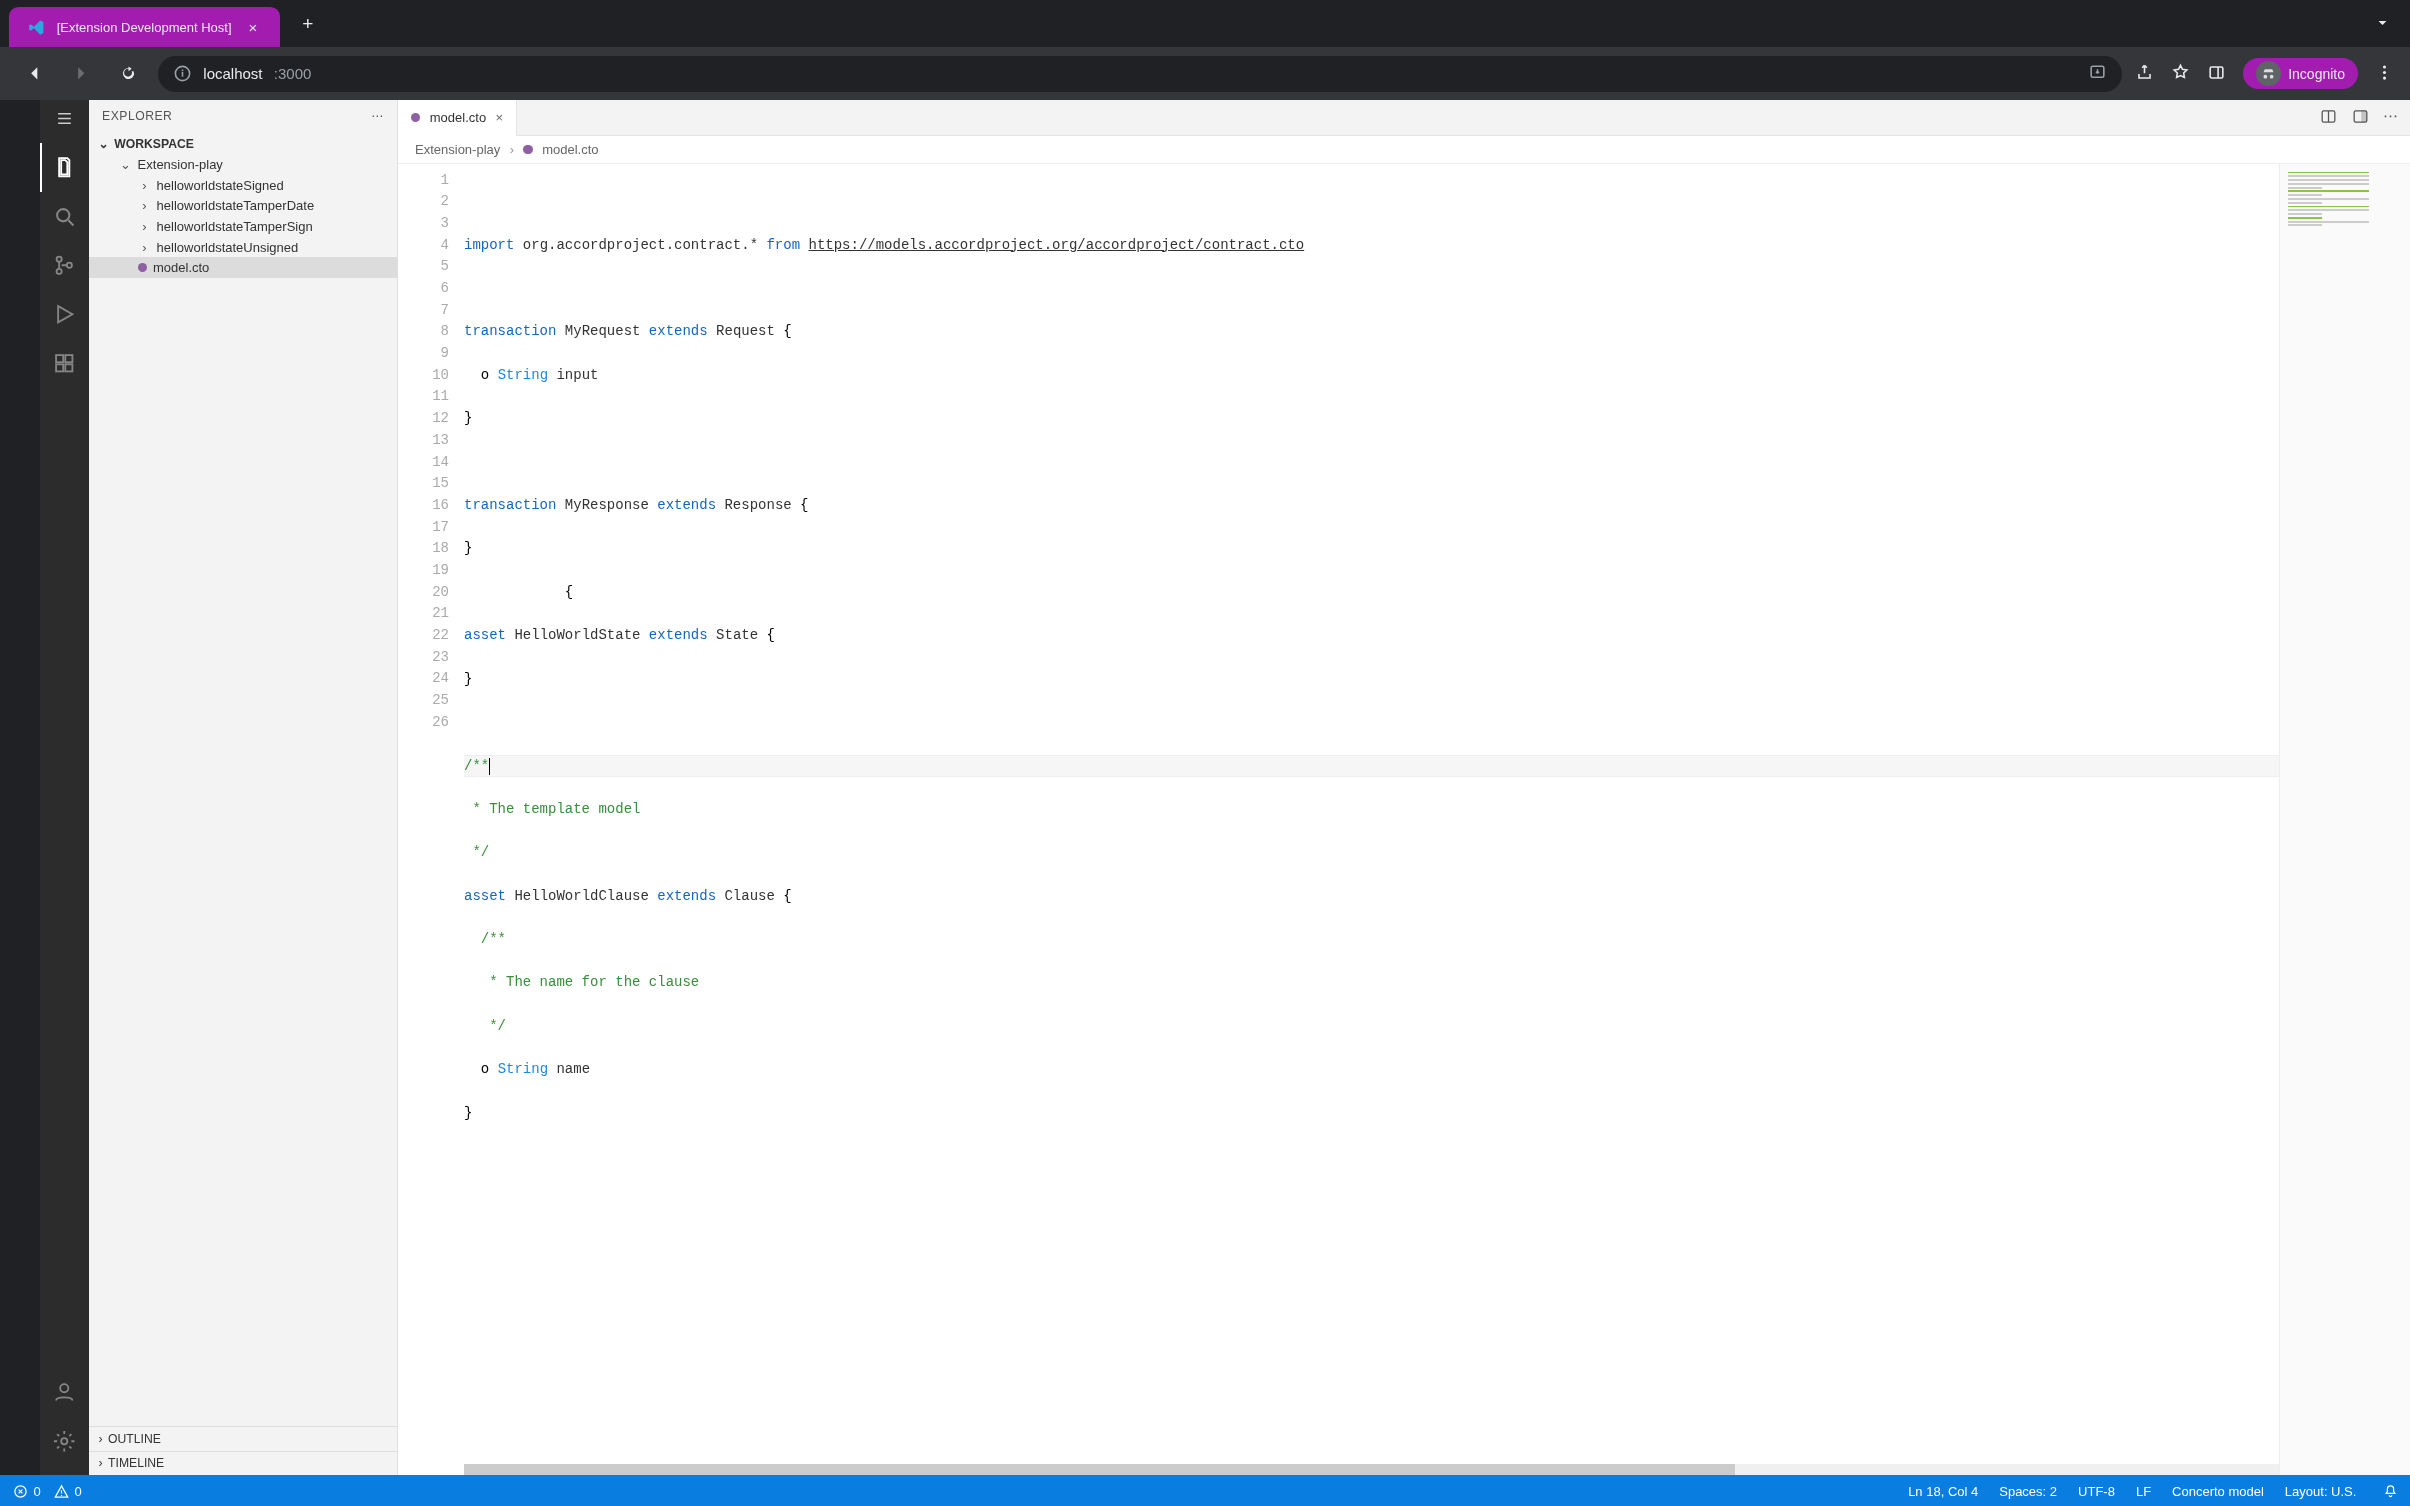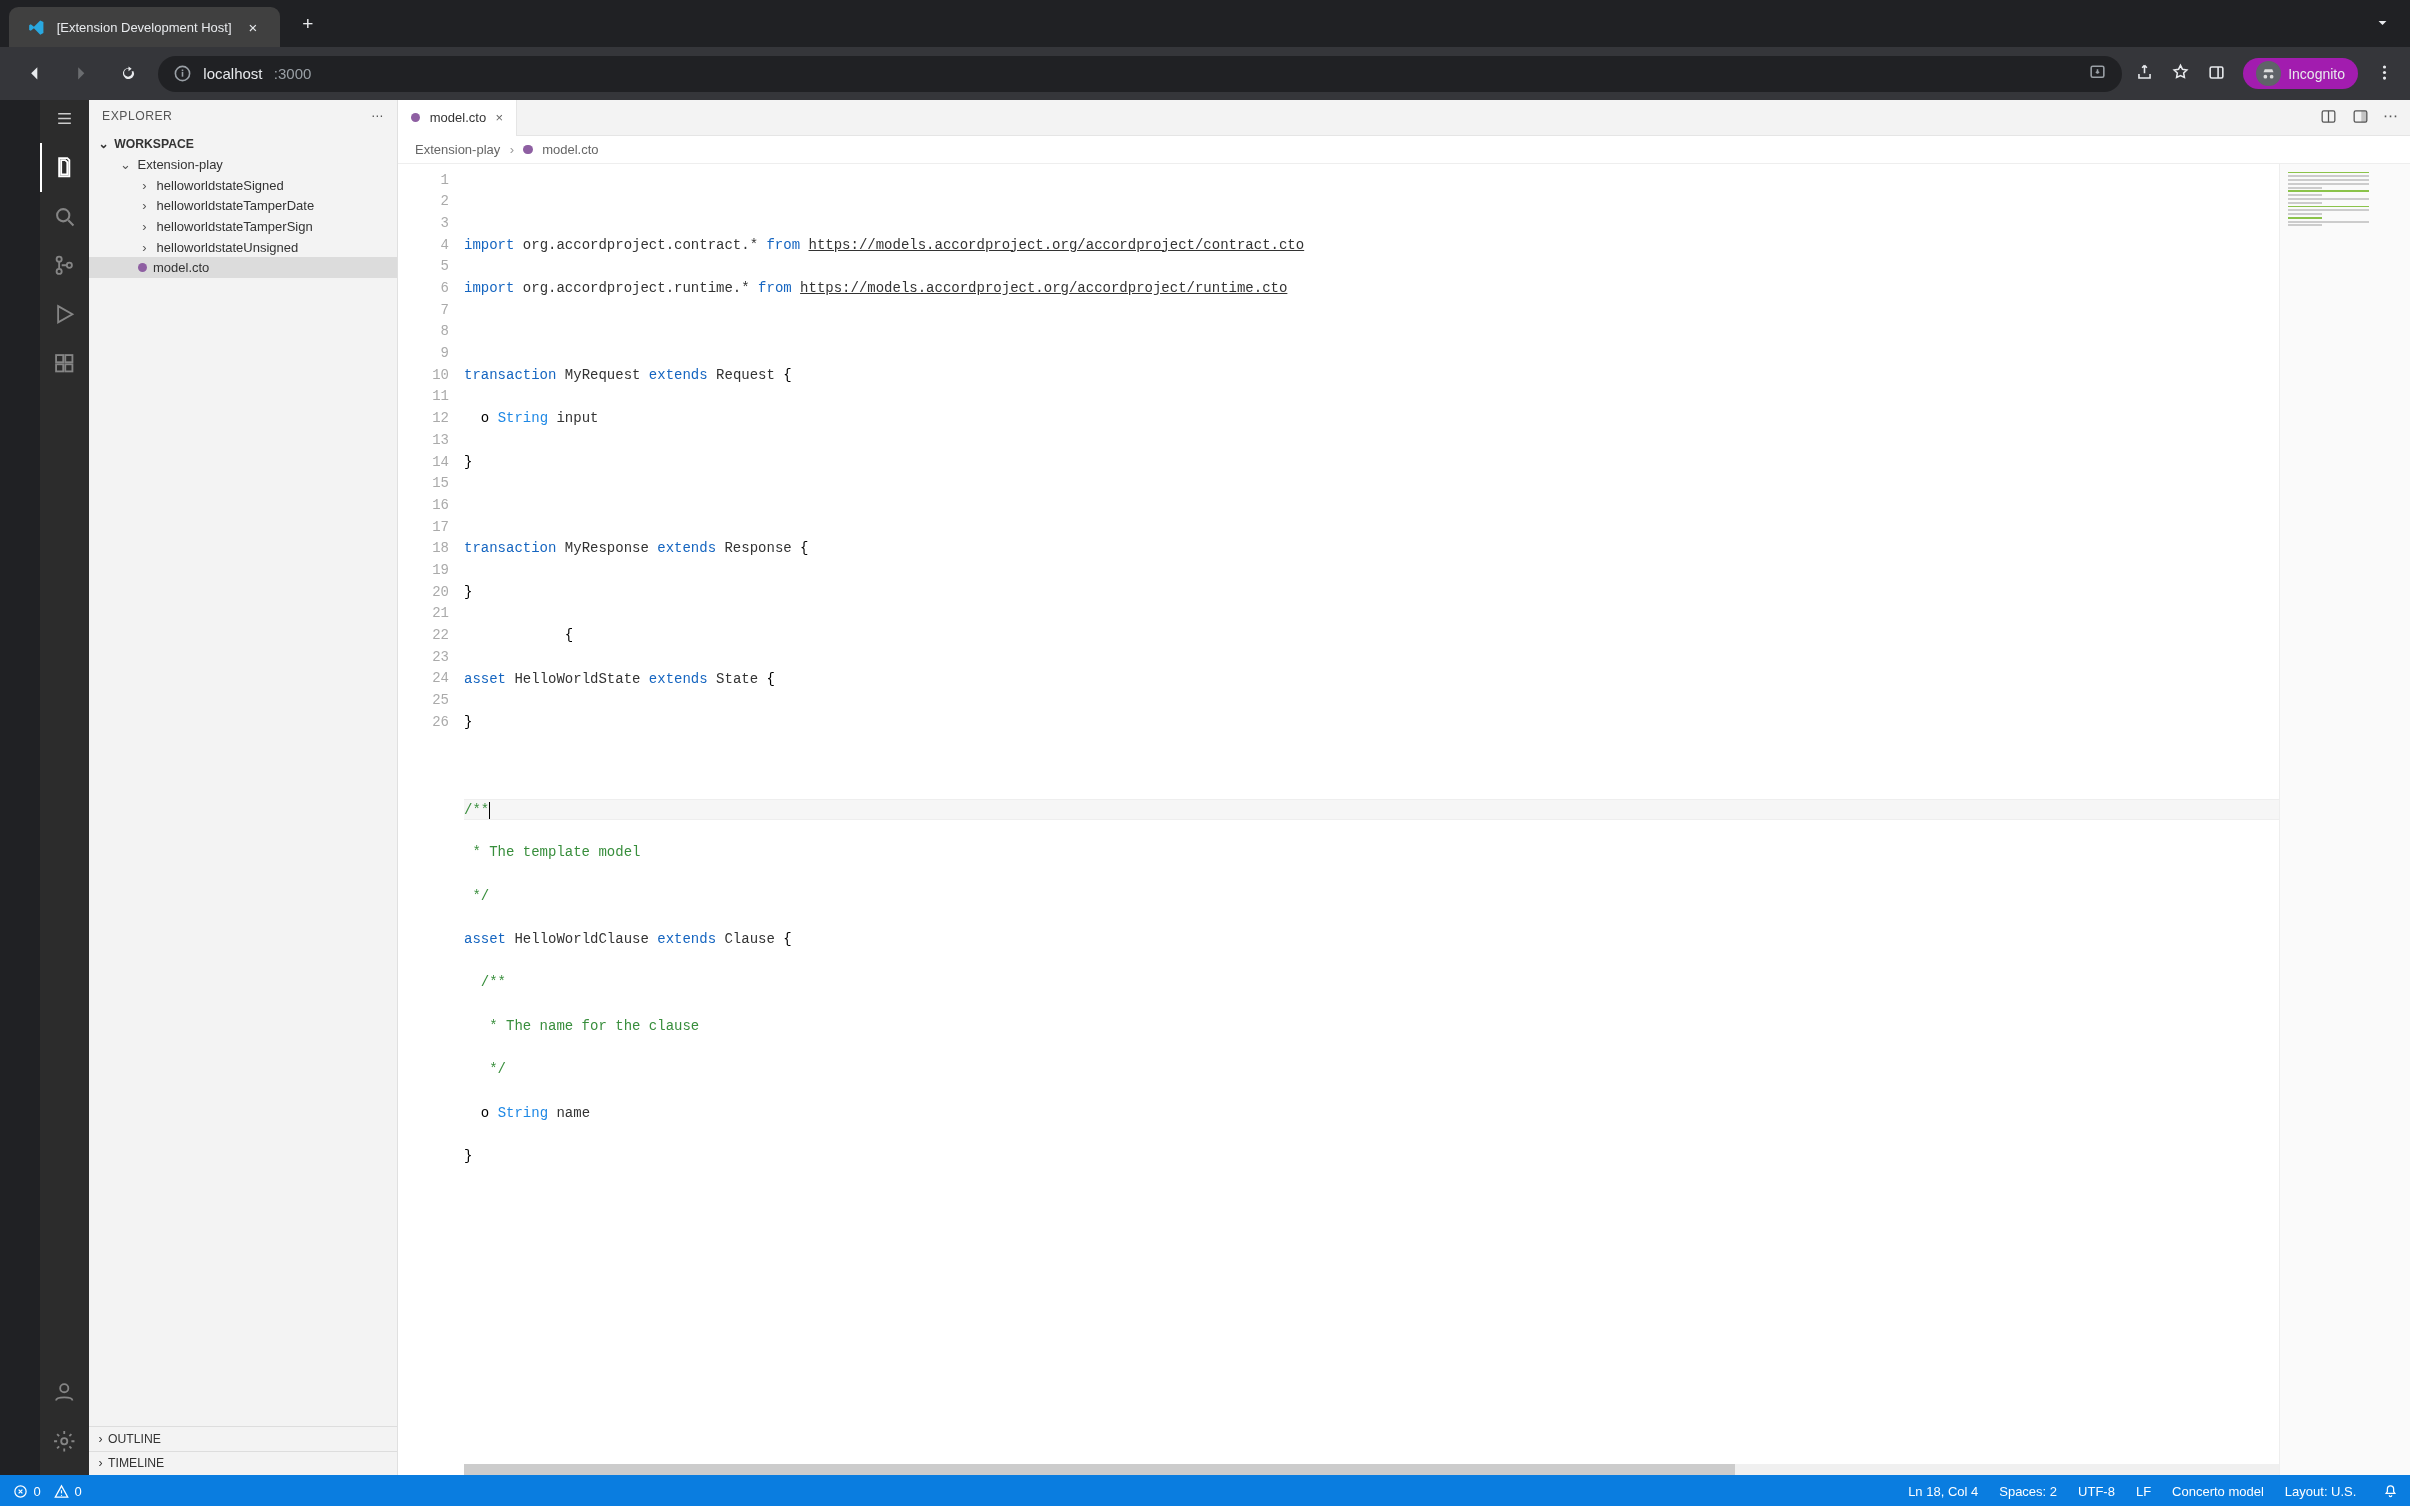--- a/index.html
+++ b/index.html
@@ -17,21 +17,21 @@
   height: 47px;
   display: flex;
   align-items: center;
   padding: 0 9.4px;
   background: #202124;
 }
 .browser-tab {
   display: flex;
   align-items: center;
   gap: 11.3px;
-  background: #404040;
+  background: #a21caf;
   padding: 7.5px 17px;
   border-radius: 9.4px 9.4px 0 0;
   height: 40px;
   margin-top: 7.5px;
   min-width: 264px;
 }
 .vscode-favicon {
   width: 19px; height: 19px;
   display: inline-flex; align-items: center; justify-content: center;
 }
@@ -464,21 +464,20 @@
         <div class="ln">21</div>
           <div class="ln">22</div>
           <div class="ln">23</div>
           <div class="ln">24</div>
           <div class="ln">25</div>
         <div class="ln">26</div>
       </div>
       <div class="code">
 <div class="line"></div>
 <div class="line"><span class="kw">import</span> <span class="ident">org.accordproject.contract.* </span><span class="kw">from</span> <span class="url">https://models.accordproject.org/accordproject/contract.cto</span></div>
-<div class="line"><span class="kw">import</span> <span class="ident">org.accordproject.runtime.* </span><span class="kw">from</span> <span class="url">https://models.accordproject.org/accordproject/runtime.cto</span></div>
 <div class="line"></div>
 <div class="line"><span class="kw">transaction</span> <span class="ident">MyRequest</span> <span class="kw">extends</span> <span class="ident">Request</span> <span>{</span></div>
 <div class="line">  <span>o</span> <span class="type">String</span> <span class="ident">input</span></div>
 <div class="line"><span>}</span></div>
 <div class="line"></div>
 <div class="line"><span class="kw">transaction</span> <span class="ident">MyResponse</span> <span class="kw">extends</span> <span class="ident">Response</span> <span>{</span></div>
 <div class="line"><span>}</span></div>
 <div class="line">            <span>{</span></div>
 <div class="line"><span class="kw">asset</span> <span class="ident">HelloWorldState</span> <span class="kw">extends</span> <span class="ident">State</span> <span>{</span></div>
 <div class="line"><span>}</span></div>

